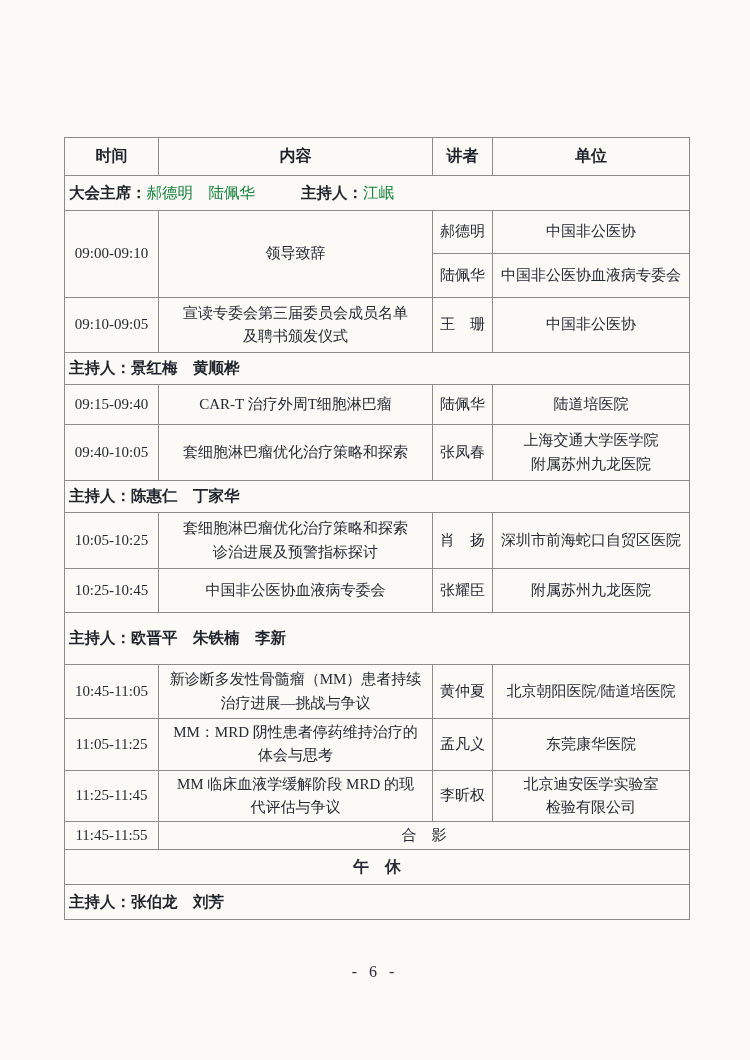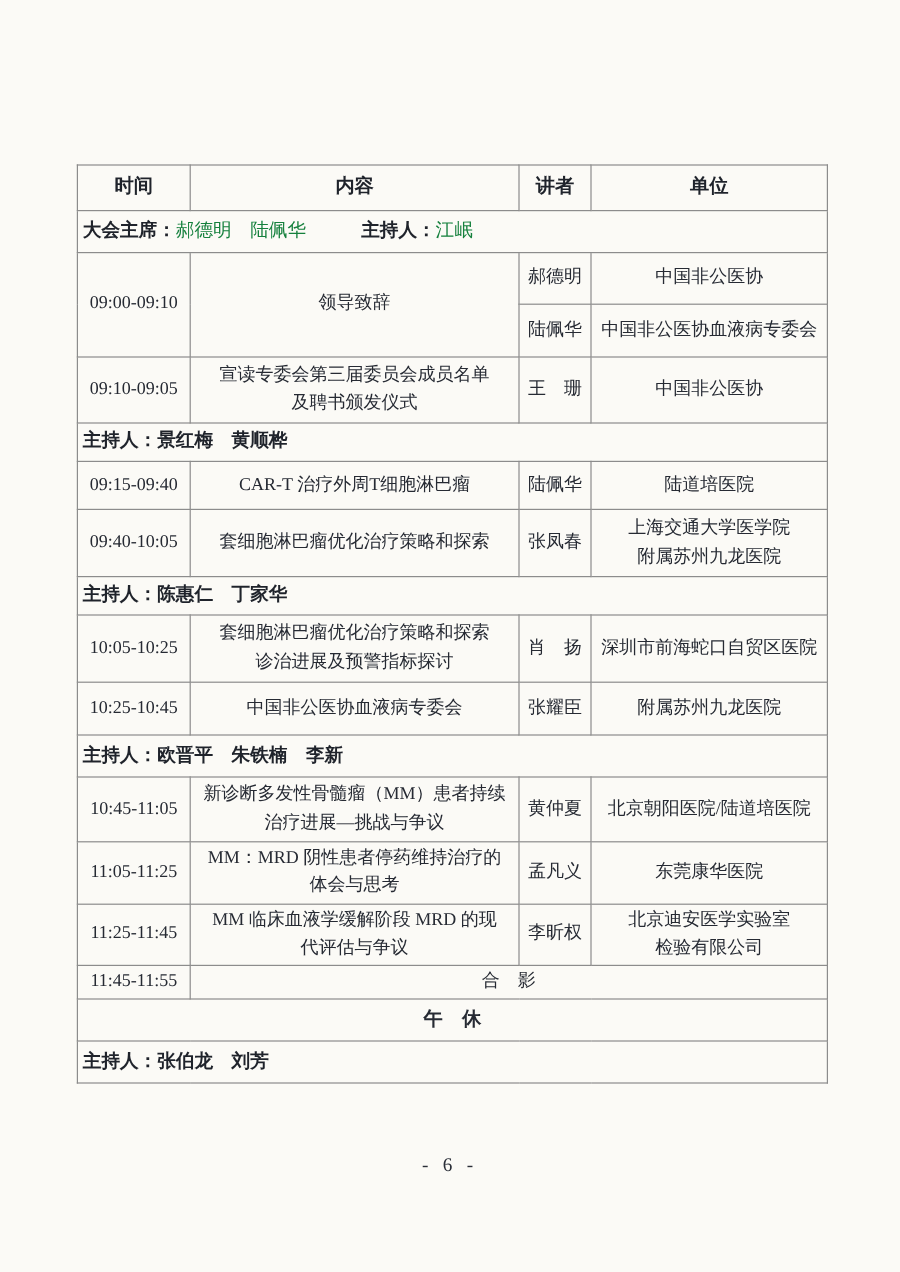--- a/index.html
+++ b/index.html
@@ -146,21 +146,21 @@
       <td class="c">深圳市前海蛇口自贸区医院</td>
     </tr>
 
     <tr style="height:44px;">
       <td class="c">10:25-10:45</td>
       <td class="l">中国非公医协血液病专委会</td>
       <td class="c">张耀臣</td>
       <td class="c">附属苏州九龙医院</td>
     </tr>
 
-    <tr style="height:35px;">
+    <tr style="height:52px;">
       <td colspan="4" class="hostrow">主持人：欧晋平　朱铁楠　李新</td>
     </tr>
 
     <tr style="height:54px;">
       <td class="c">10:45-11:05</td>
       <td class="l ml">新诊断多发性骨髓瘤（MM）患者持续
 治疗进展—挑战与争议</td>
       <td class="c">黄仲夏</td>
       <td class="c">北京朝阳医院/陆道培医院</td>
     </tr>

